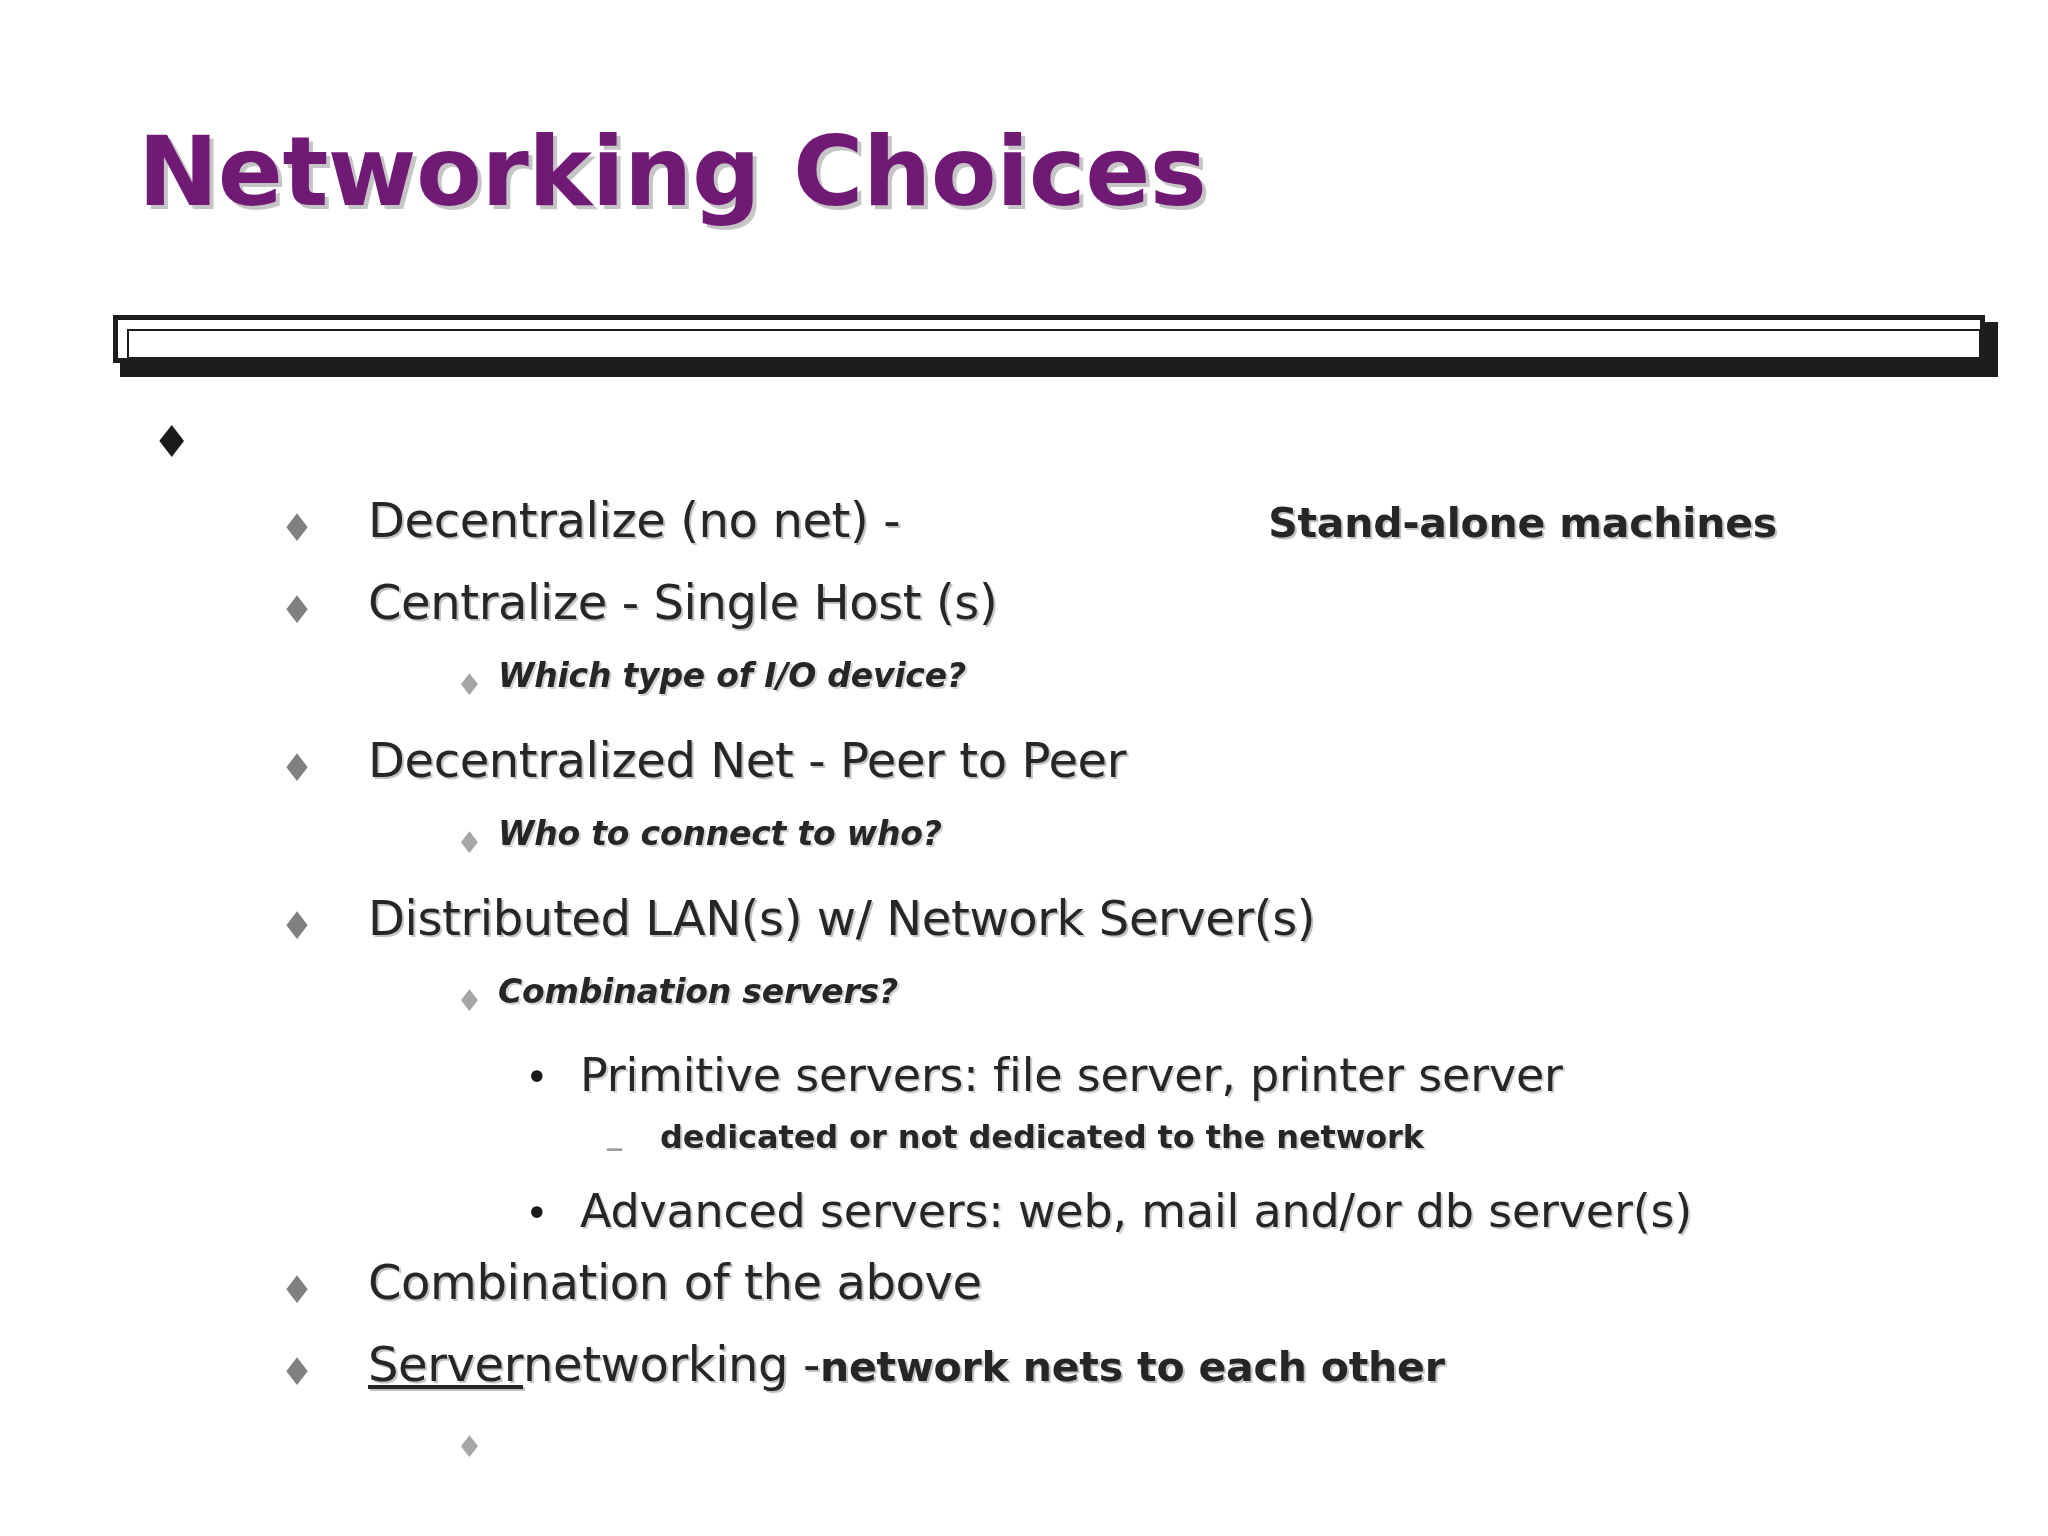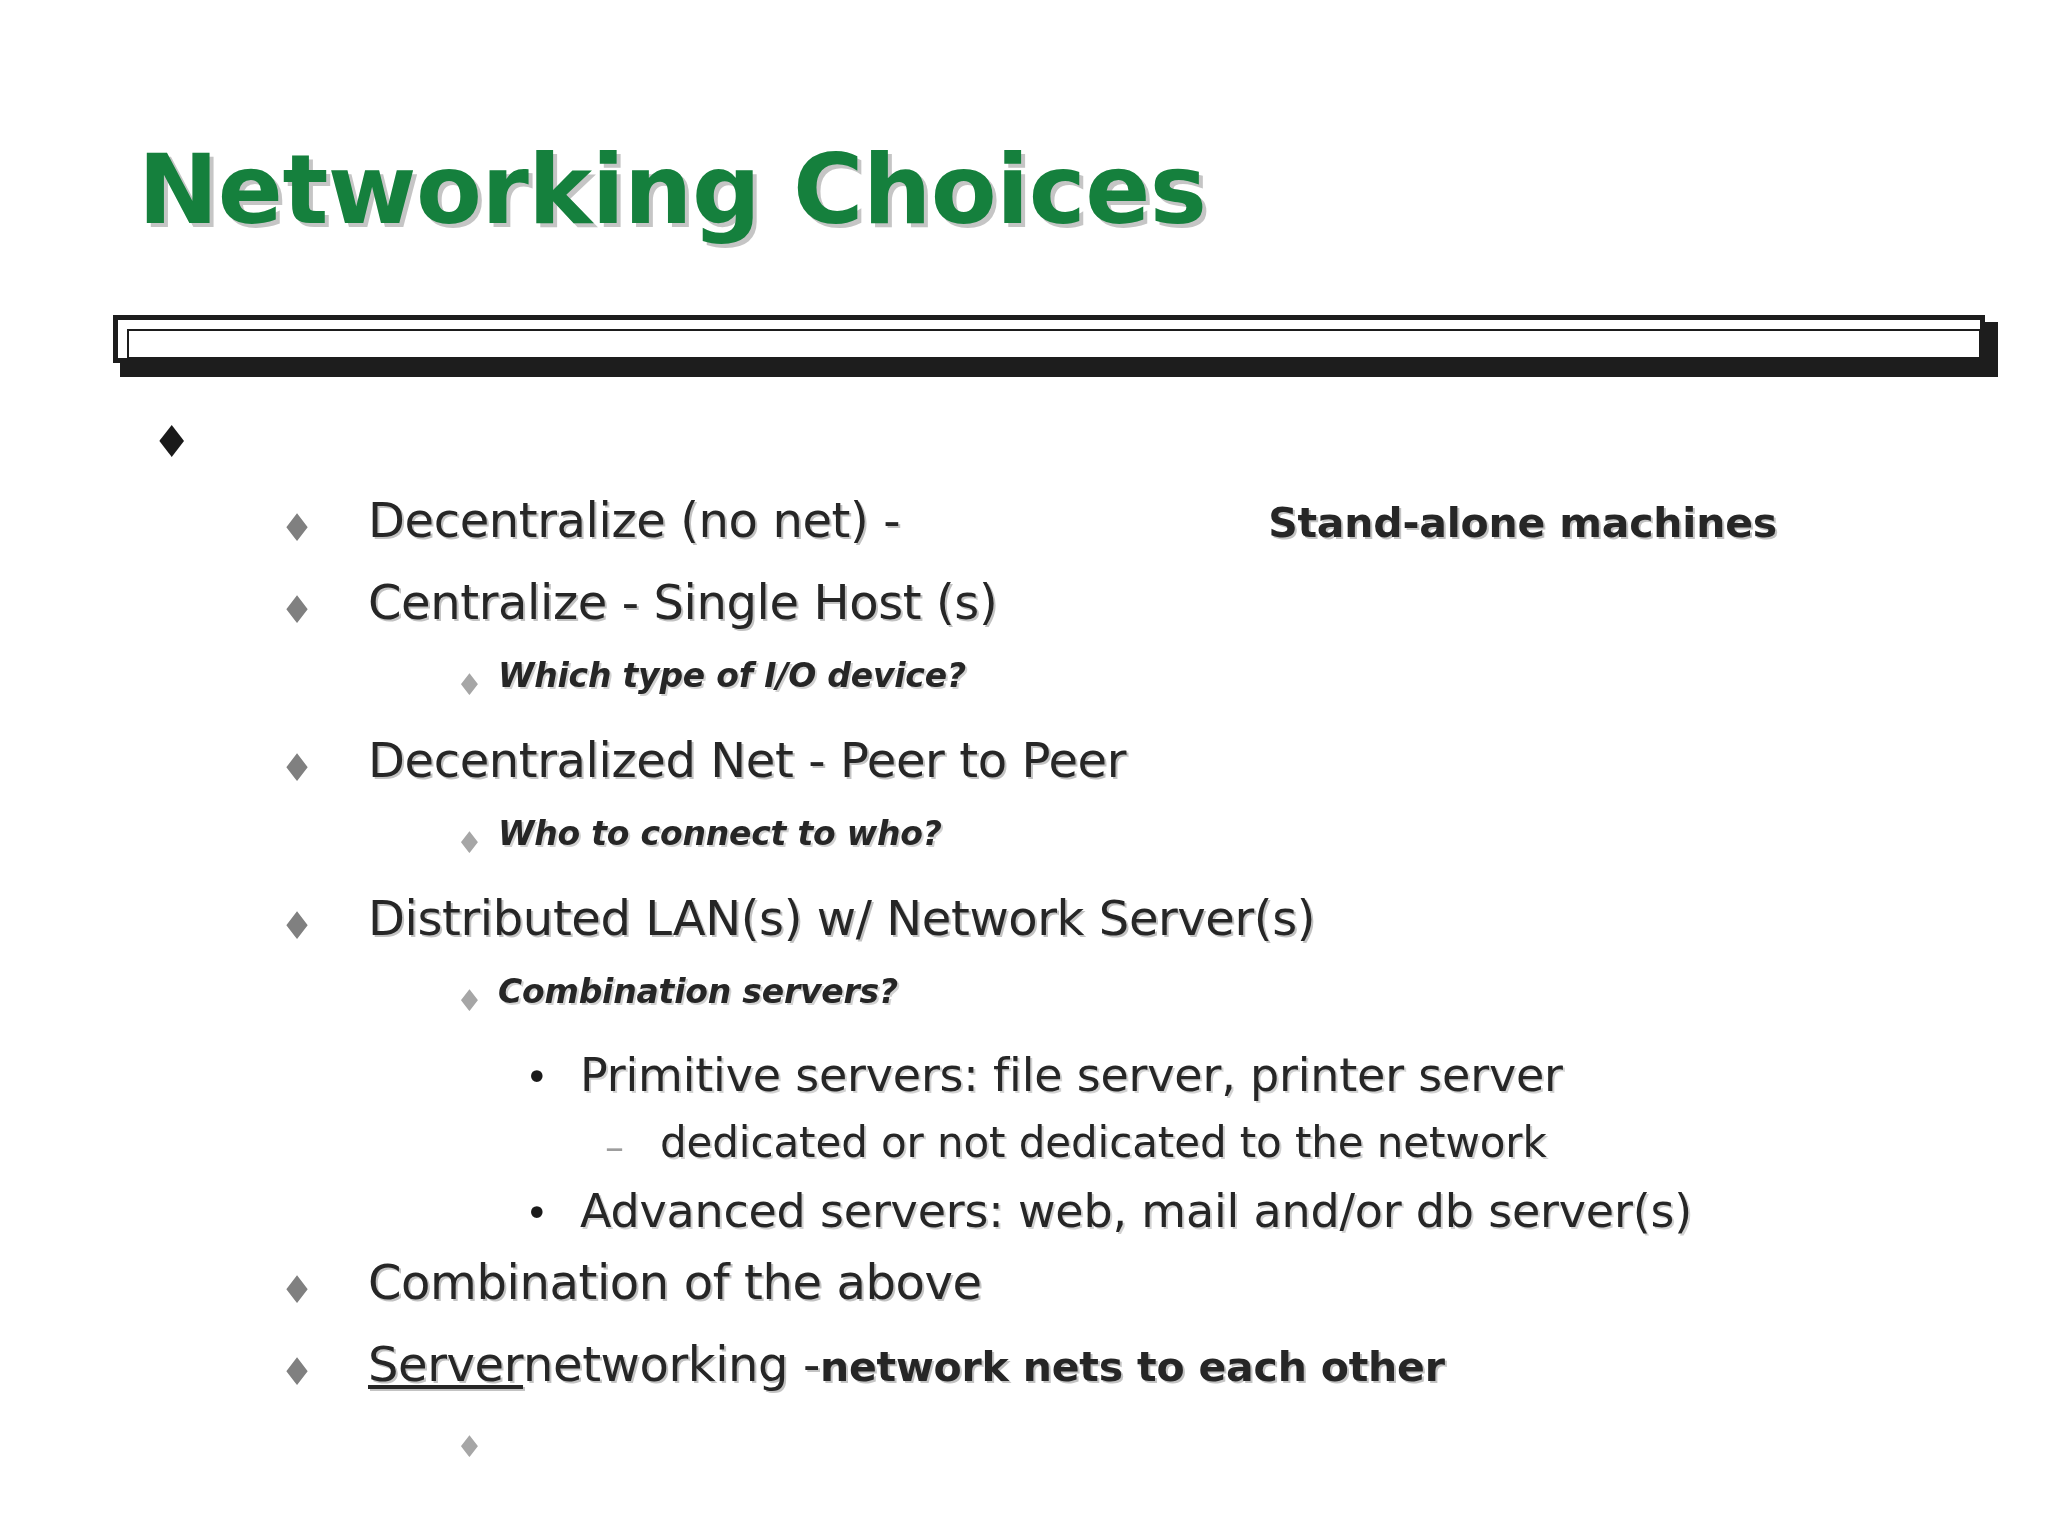--- a/index.html
+++ b/index.html
@@ -13,27 +13,27 @@
     height: 1536px;
     background: #ffffff;
     overflow: hidden;
     font-family: "DejaVu Sans", sans-serif;
   }
 
   
   #title {
     position: absolute;
     left: 138px;
-    top: 140px;
+    top: 122px;
     font-family: "DejaVu Sans", sans-serif;
     font-weight: bold;
     font-size: 96px;
     line-height: 1.05;
     letter-spacing: -0.5px;
-    color: #15803d;
+    color: #701a75;
     text-shadow: 4px 4px 0 rgba(150,150,150,0.55);
     white-space: nowrap;
   }
 
   
   #divider-wrap {
     position: absolute;
     left: 113px;
     top: 315px;
     width: 1885px;
@@ -165,22 +165,22 @@
   
   .lvl5 { height: 66px; }
   .lvl5 .bullet {
     left: 605px;
     top: 10px;
     font-size: 38px;
     color: #9d9d9d;
   }
   .lvl5 .txt {
     margin-left: 660px;
-    font-size: 42px;
-    font-weight: normal;
+    font-size: 32px;
+    font-weight: bold;
     letter-spacing: -0.1px;
     text-align: center;
   }
 
   .u { text-decoration: underline; text-underline-offset: 4px; }
 </style>
 </head>
 <body>
 
 <div id="slide">

